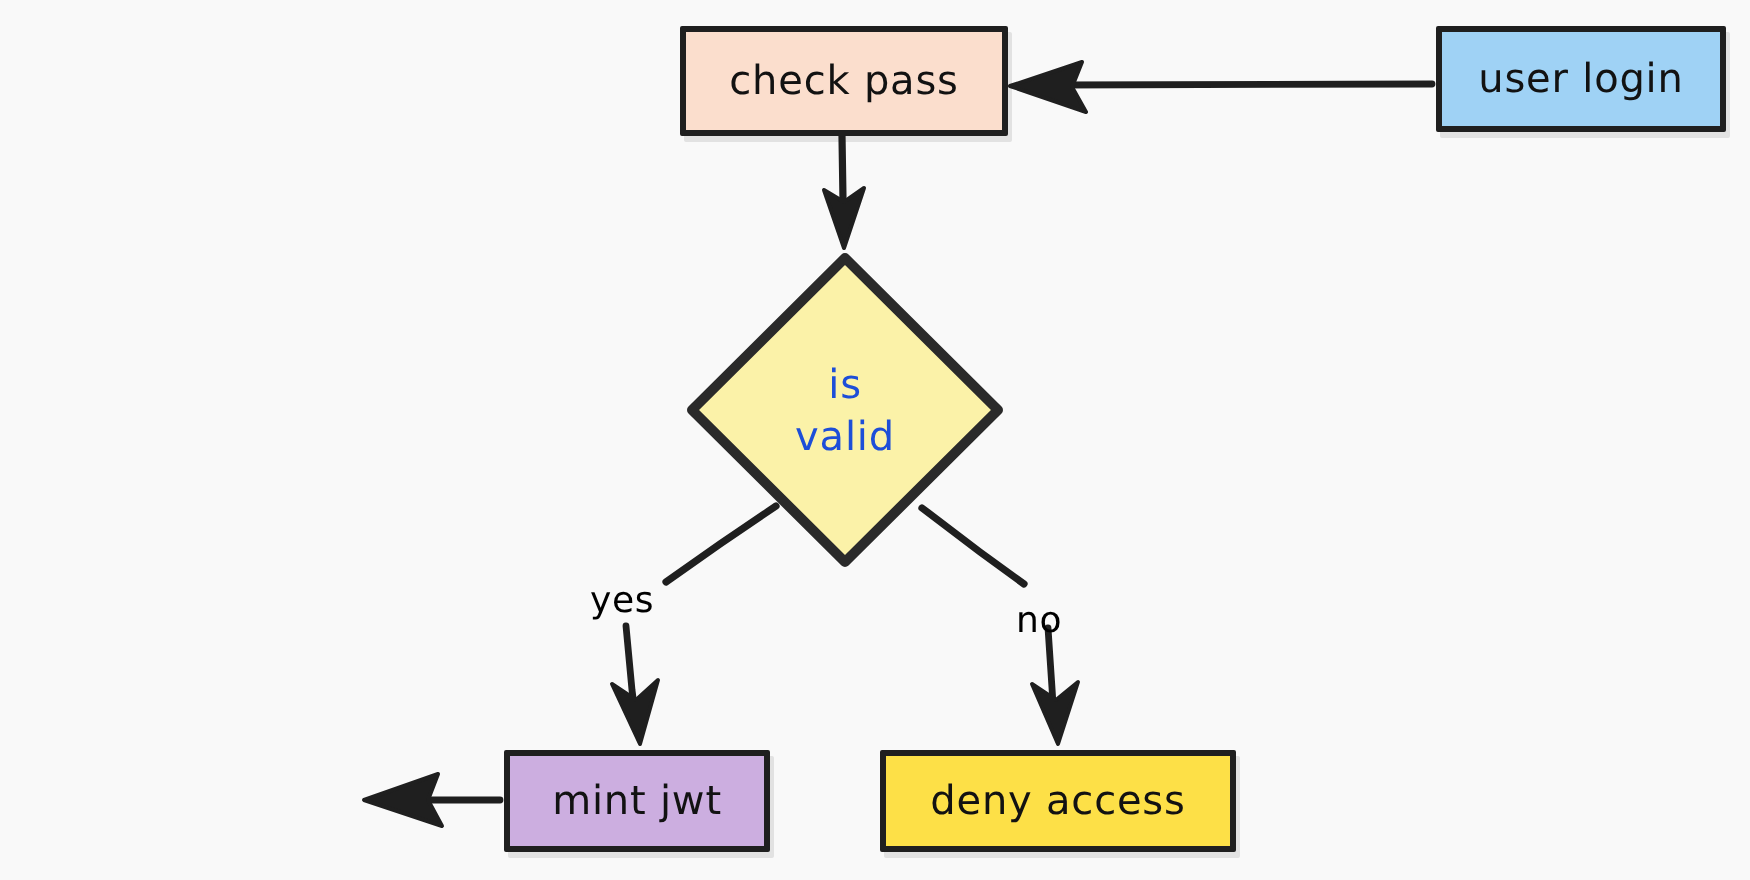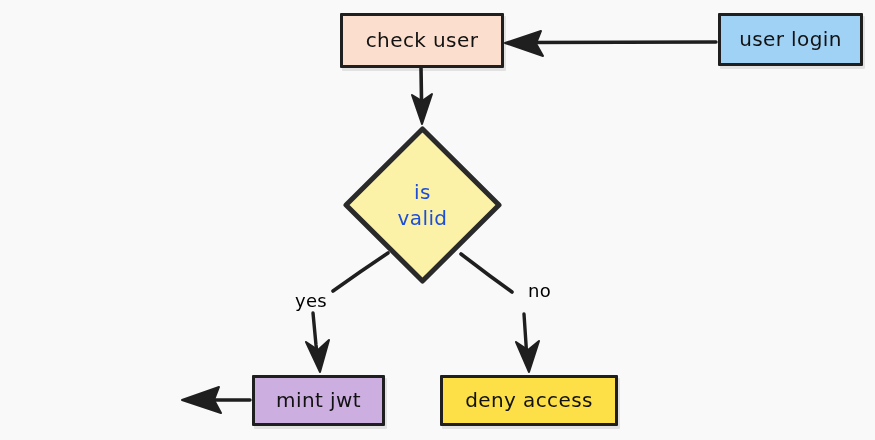--- a/index.html
+++ b/index.html
@@ -105,36 +105,36 @@
       <path d="M 250 400 L 210 400 L 192 400" fill="none" stroke="#1f1f1f" stroke-width="3.4" stroke-linecap="round"></path>
       <path d="M 182 400 L 219 387 L 214 400 L 221 413 Z" fill="#1f1f1f" stroke="#1f1f1f" stroke-width="2" stroke-linejoin="round"></path>
     </g>
   </svg>
 
   <div class="node box" style="left:718px; top:13px; width:145px; height:53px; background:#9fd2f5;">
     <span>user login</span>
   </div>
 
   <div class="node box" style="left:340px; top:13px; width:164px; height:55px; background:#fbdecd;">
-    <span>check user</span>
+    <span>check pass</span>
   </div>
 
   <div class="diamond-wrap" style="left:343px; top:126px; width:159px; height:158px;">
     <svg width="159" height="158" viewBox="0 0 159 158" style="position:absolute; left:0; top:0; overflow:visible;">
       <polygon points="79.5,3 156,79 79.5,155 3,79" fill="#fbf2a8" stroke="#2a2a2a" stroke-width="5" stroke-linejoin="round"></polygon>
     </svg>
     <span class="diamond-label">is
 valid</span>
   </div>
 
   <div class="node box" style="left:252px; top:375px; width:133px; height:51px; background:#ccaee0;">
     <span>mint jwt</span>
   </div>
 
   <div class="node box" style="left:440px; top:375px; width:178px; height:51px; background:#fde047;">
     <span>deny access</span>
   </div>
 
 
   <div class="edge-label" style="left:295px; top:290px;">yes</div>
-  <div class="edge-label" style="left:508px; top:280px;margin-left:20px;">no</div>
+  <div class="edge-label" style="left:508px; top:300px;">no</div>
 
 </div>
 
 </body></html>

